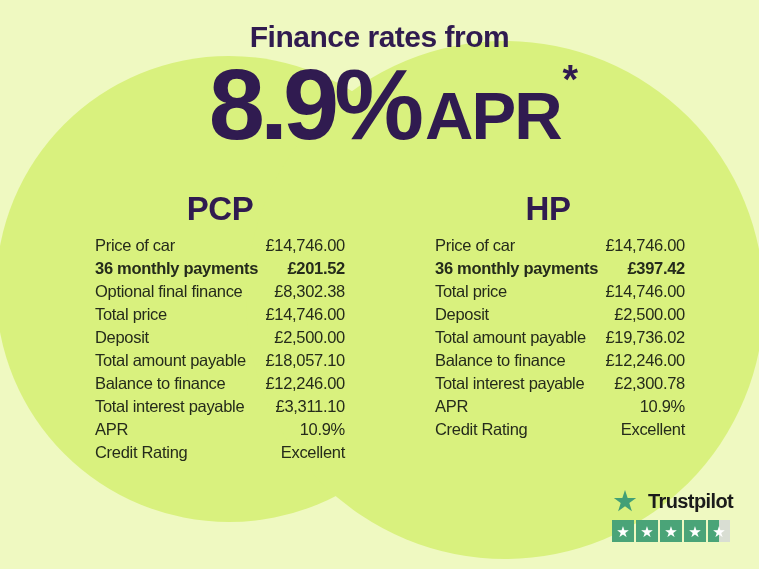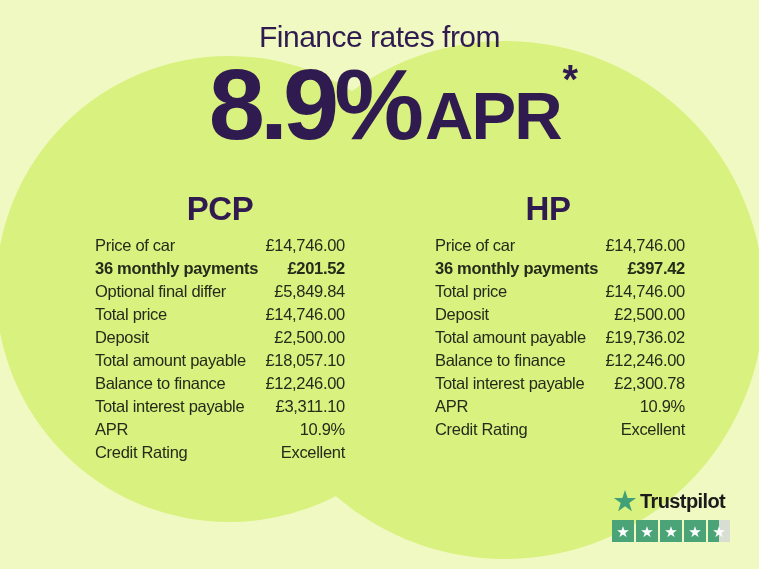--- a/index.html
+++ b/index.html
@@ -16,21 +16,21 @@
   .canvas{
     position:relative;width:759px;height:569px;
     background:var(--background);overflow:hidden;
   }
   .circle{position:absolute;border-radius:50%;background:var(--circle);z-index:0;}
   .circle-left{left:-4px;top:56px;width:466px;height:466px;}
   .circle-right{left:246px;top:41px;width:518px;height:518px;}
 
   .title{
     position:absolute;left:0;right:0;top:20px;z-index:2;
-    text-align:center;font-size:30px;font-weight:400;letter-spacing:-0.5px;
+    text-align:center;font-size:30px;font-weight:700;letter-spacing:-0.5px;
     color:var(--accent-purple);
   }
   .rate{
     position:absolute;left:0;right:0;top:54px;z-index:2;
     display:flex;align-items:baseline;justify-content:center;
     transform:translateX(14px);
     color:var(--accent-purple);line-height:1;white-space:nowrap;
   }
   .rate-big{font-size:101px;font-weight:700;letter-spacing:-5px;}
   .rate-suffix{font-size:67px;font-weight:700;letter-spacing:-2px;margin-left:6px;}
@@ -54,21 +54,21 @@
   .fin-row .val{text-align:center;}
   .fin-row.bold{font-weight:700;}
 
   .disclaimer{
     position:absolute;left:28px;top:529px;z-index:2;
     font-size:11px;line-height:14px;letter-spacing:-0.1px;
     color:#3a432d;white-space:nowrap;
   }
 
   .trustpilot{position:absolute;left:612px;top:487px;z-index:2;cursor:pointer;}
-  .tp-logo{display:flex;align-items:center;gap:2px;}
+  .tp-logo{display:flex;align-items:center;gap:10px;}
   .tp-star-icon{color:var(--trustpilot-green);font-size:29px;line-height:28px;}
   .tp-star-icon::before{content:"\2605";}
   .tp-word{color:#1b1b1b;font-size:20px;font-weight:600;letter-spacing:-0.6px;}
   .tp-stars{display:flex;gap:2px;margin-top:5px;}
   .tp-box{
     width:22px;height:22px;display:flex;align-items:center;justify-content:center;
     background:var(--star-box-green);color:#ffffff;font-size:15px;line-height:1;
   }
   .tp-box::before{content:"\2605";}
   .tp-box.half{background:linear-gradient(90deg,var(--star-box-green) 0 50%,var(--star-box-gray) 50% 100%);}
@@ -97,22 +97,22 @@
         <span class="lab">Price of car</span>
         <span class="val">£14,746.00</span>
       </div>
 
       <div class="fin-row bold">
         <span class="lab">36 monthly payments</span>
         <span class="val">£201.52</span>
       </div>
 
       <div class="fin-row">
-        <span class="lab">Optional final differ</span>
-        <span class="val">£5,849.84</span>
+        <span class="lab">Optional final finance</span>
+        <span class="val">£8,302.38</span>
       </div>
 
       <div class="fin-row">
         <span class="lab">Total price</span>
         <span class="val">£14,746.00</span>
       </div>
 
       <div class="fin-row">
         <span class="lab">Deposit</span>
         <span class="val">£2,500.00</span>

